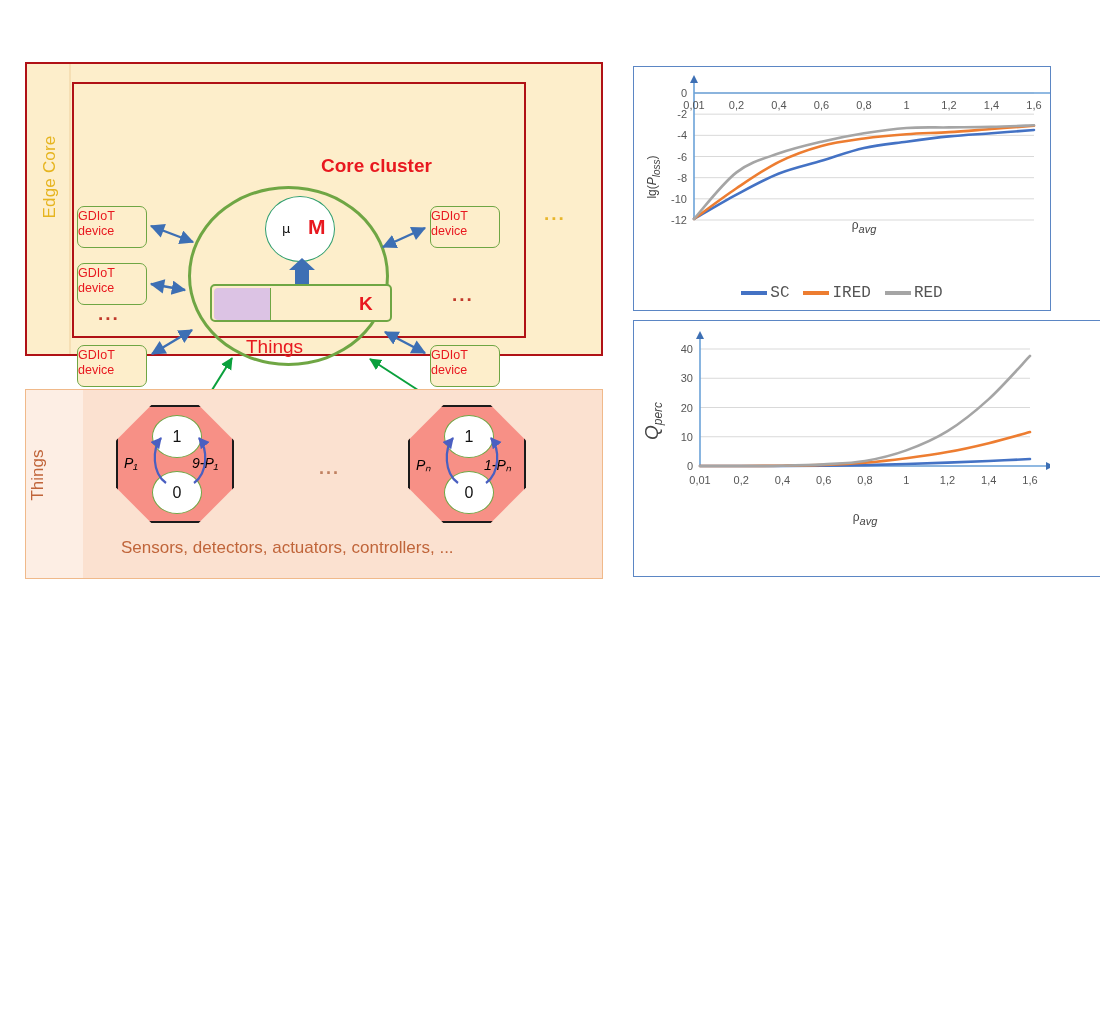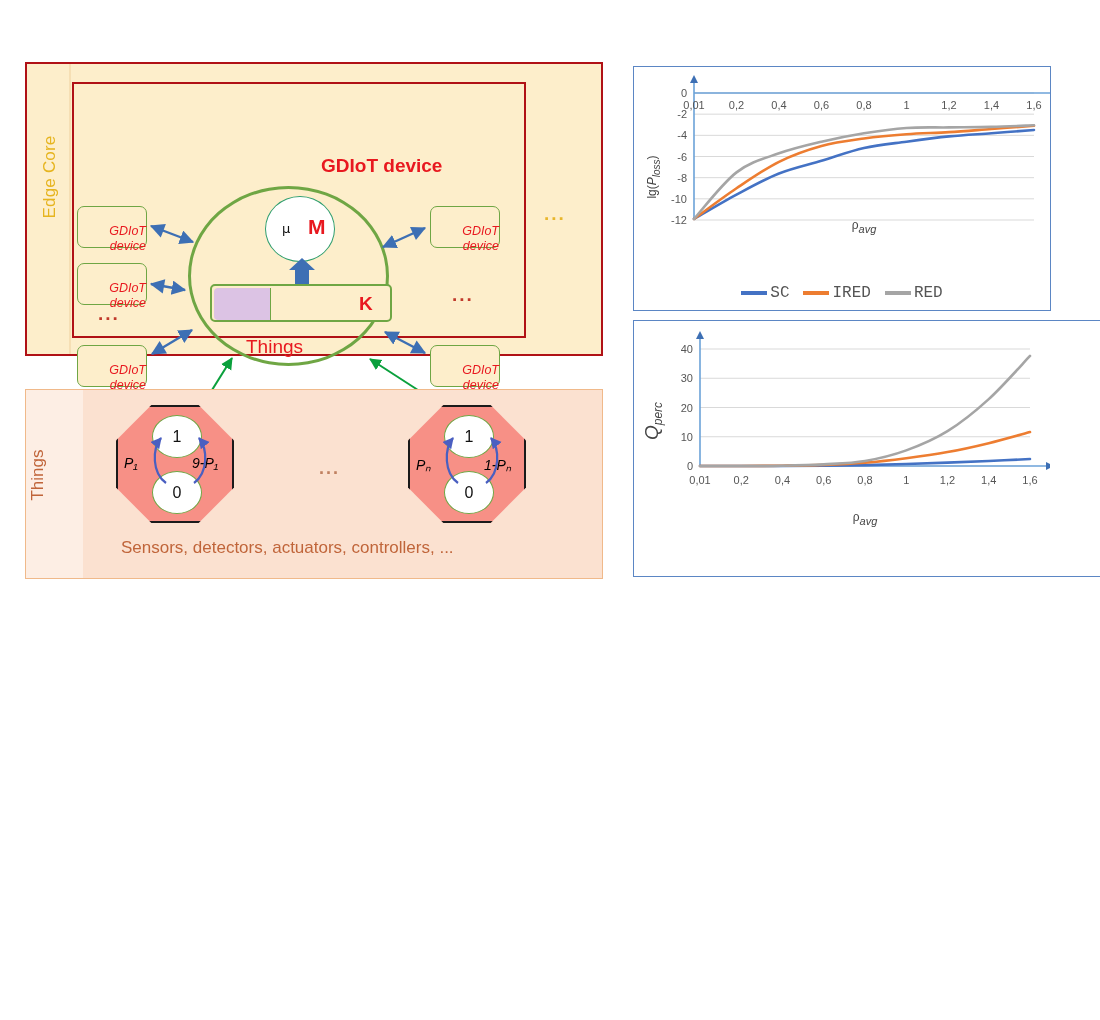--- a/index.html
+++ b/index.html
@@ -34,22 +34,22 @@
 
   #up-arrow{position:absolute;left:264px;top:196px;width:26px;height:30px;}
   #gw-bar{position:absolute;left:185px;top:222px;width:182px;height:38px;
       border:2px solid #6fa644;border-radius:5px;background:#fdeecb;box-sizing:border-box;}
   #gw-bar-fill{position:absolute;left:2px;top:2px;width:56px;height:32px;
       background:#dcc3e4;border-radius:4px 0 0 4px;border-right:1.5px solid #6fa644;}
   #k-glyph{position:absolute;left:334px;top:231px;font-size:19px;font-weight:bold;color:#e8181f;}
   #gw-label{position:absolute;left:221px;top:274px;color:#e8181f;font-size:19px;white-space:nowrap;}
 
   .dev{position:absolute;width:70px;height:42px;border:1.5px solid #6fa644;border-radius:7px;
-       background:#fdeecb;color:#e8181f;font-size:12.5px;line-height:15px;text-align:right;
-       padding-top:17px;box-sizing:border-box;font-style:italic;}
+       background:#fdeecb;color:#e8181f;font-size:12.5px;line-height:15px;text-align:left;
+       padding-top:2px;box-sizing:border-box;}
   #dev-l1{left:52px;top:144px;}
   #dev-l2{left:52px;top:201px;}
   #dev-l3{left:52px;top:283px;}
   #dev-r1{left:405px;top:144px;}
   #dev-r2{left:405px;top:283px;}
   .dots-red{position:absolute;color:#c0392b;font-size:19px;font-weight:bold;letter-spacing:2px;}
   #dots-left{left:73px;top:241px;}
   #dots-right{left:427px;top:222px;}
   #dots-outer{left:519px;top:141px;color:#e8b62c;}
 
@@ -104,21 +104,21 @@
 <body>
 
 <div id="arch">
 
   <div id="edge-core-band">
     <div id="edge-core-strip"></div>
   </div>
   <div id="edge-core-label">Edge Core</div>
 
   <div id="cluster-box"></div>
-  <div id="cluster-title">GDIoT device</div>
+  <div id="cluster-title">Core cluster</div>
 
   <div id="gw-circle"></div>
   <div id="mu-circle"></div>
   <div id="mu-glyph">μ</div>
   <div id="m-glyph">M</div>
 
   <svg id="up-arrow" viewBox="0 0 26 30">
     <polygon points="13,0 26,12 20,12 20,30 6,30 6,12 0,12" fill="#3d6fb4"></polygon>
   </svg>
 

